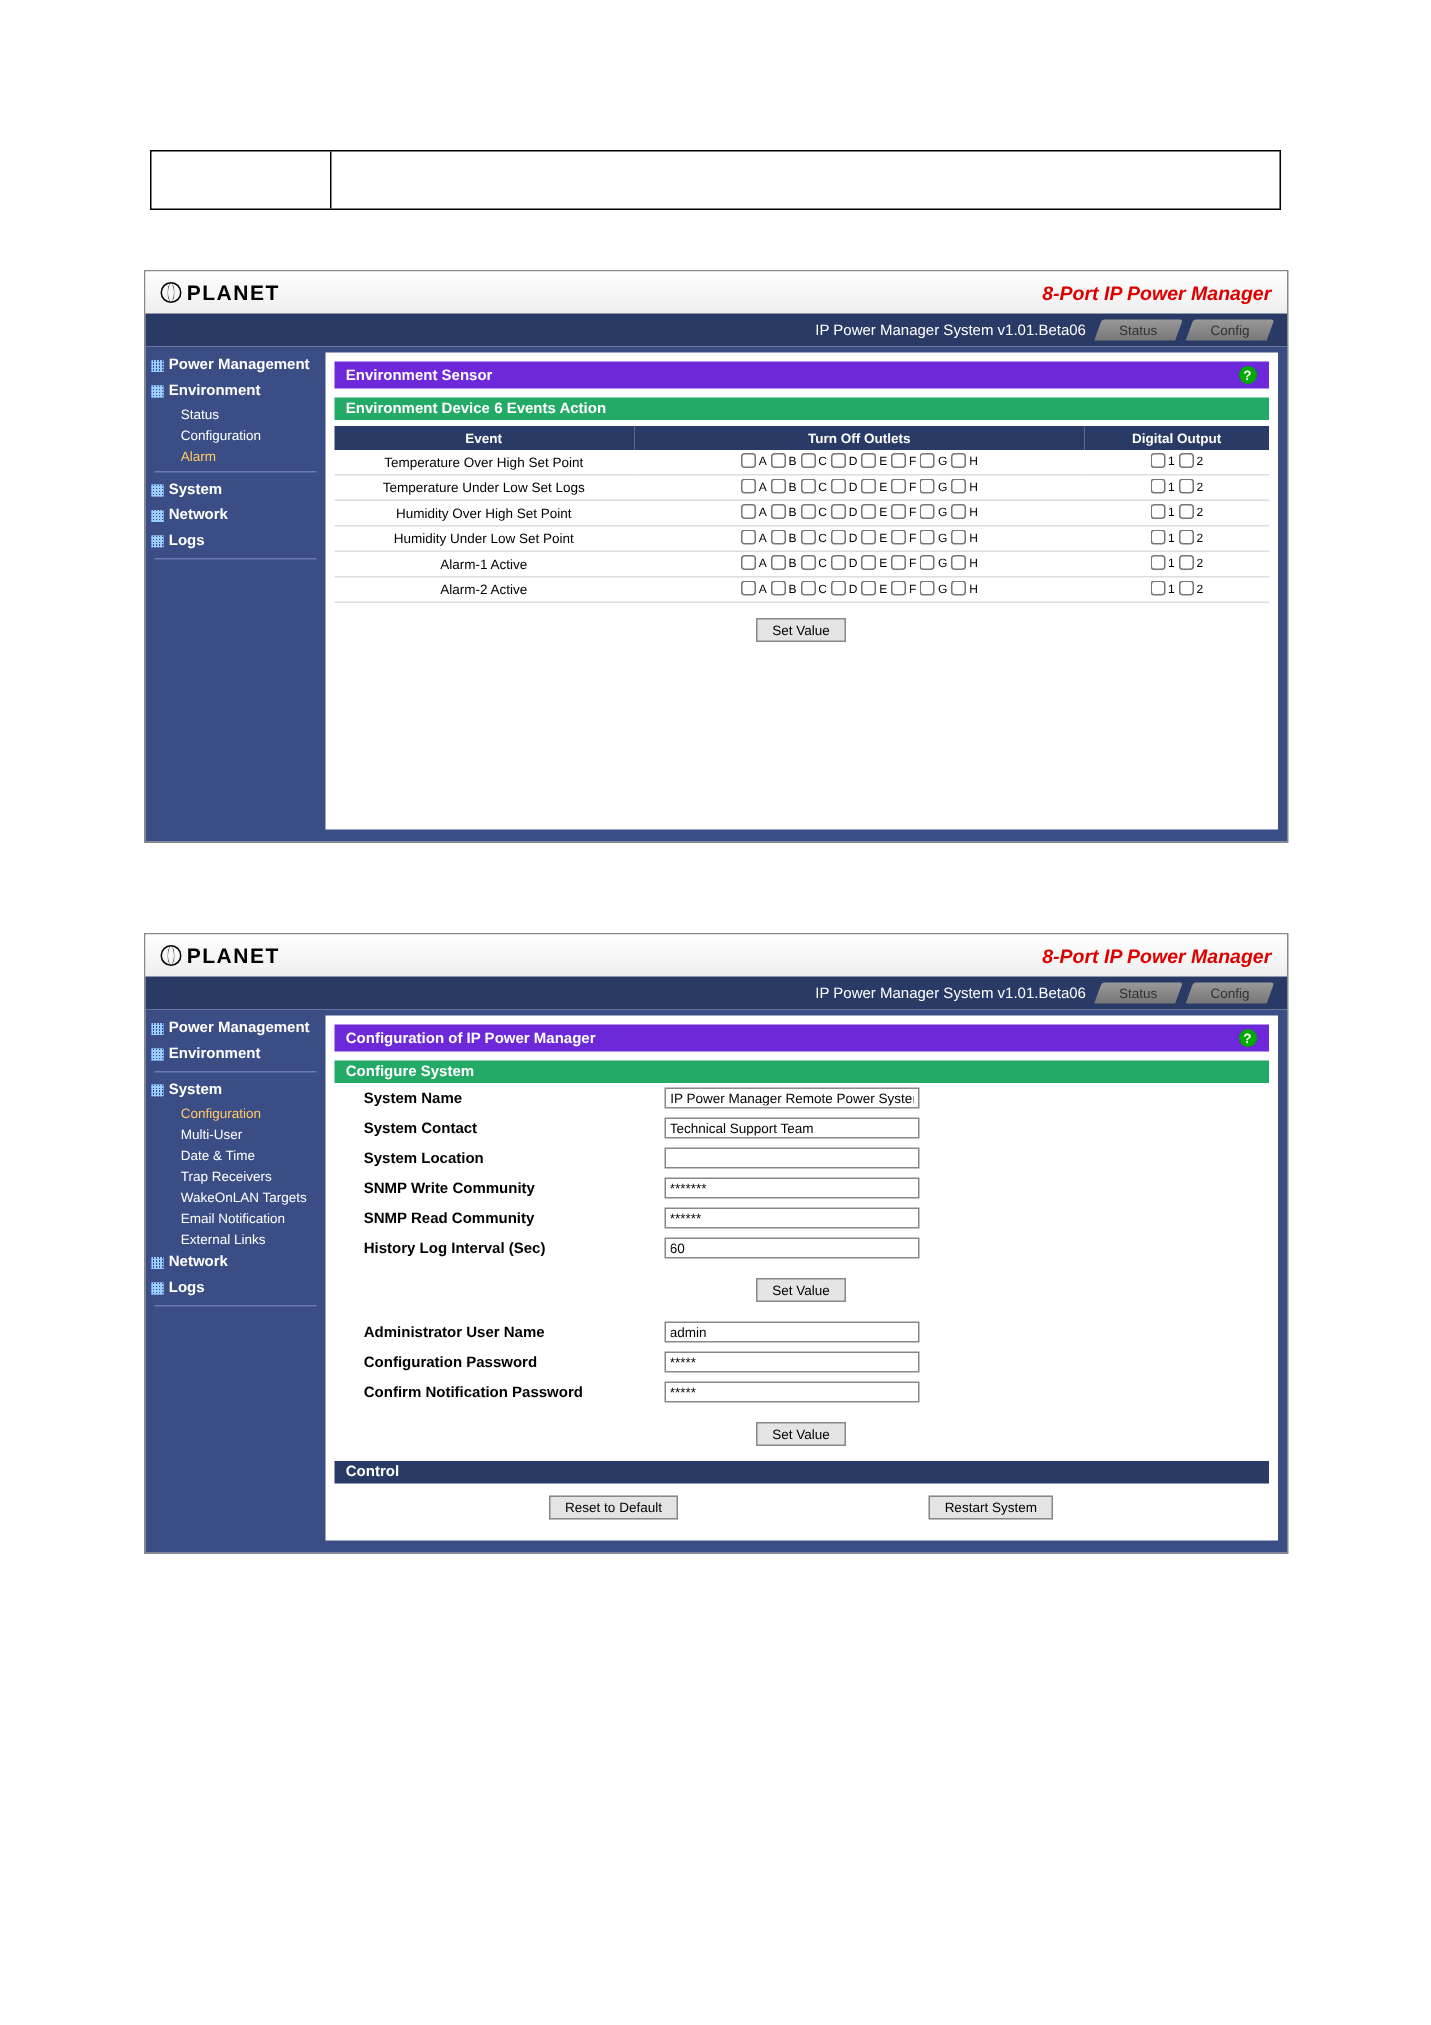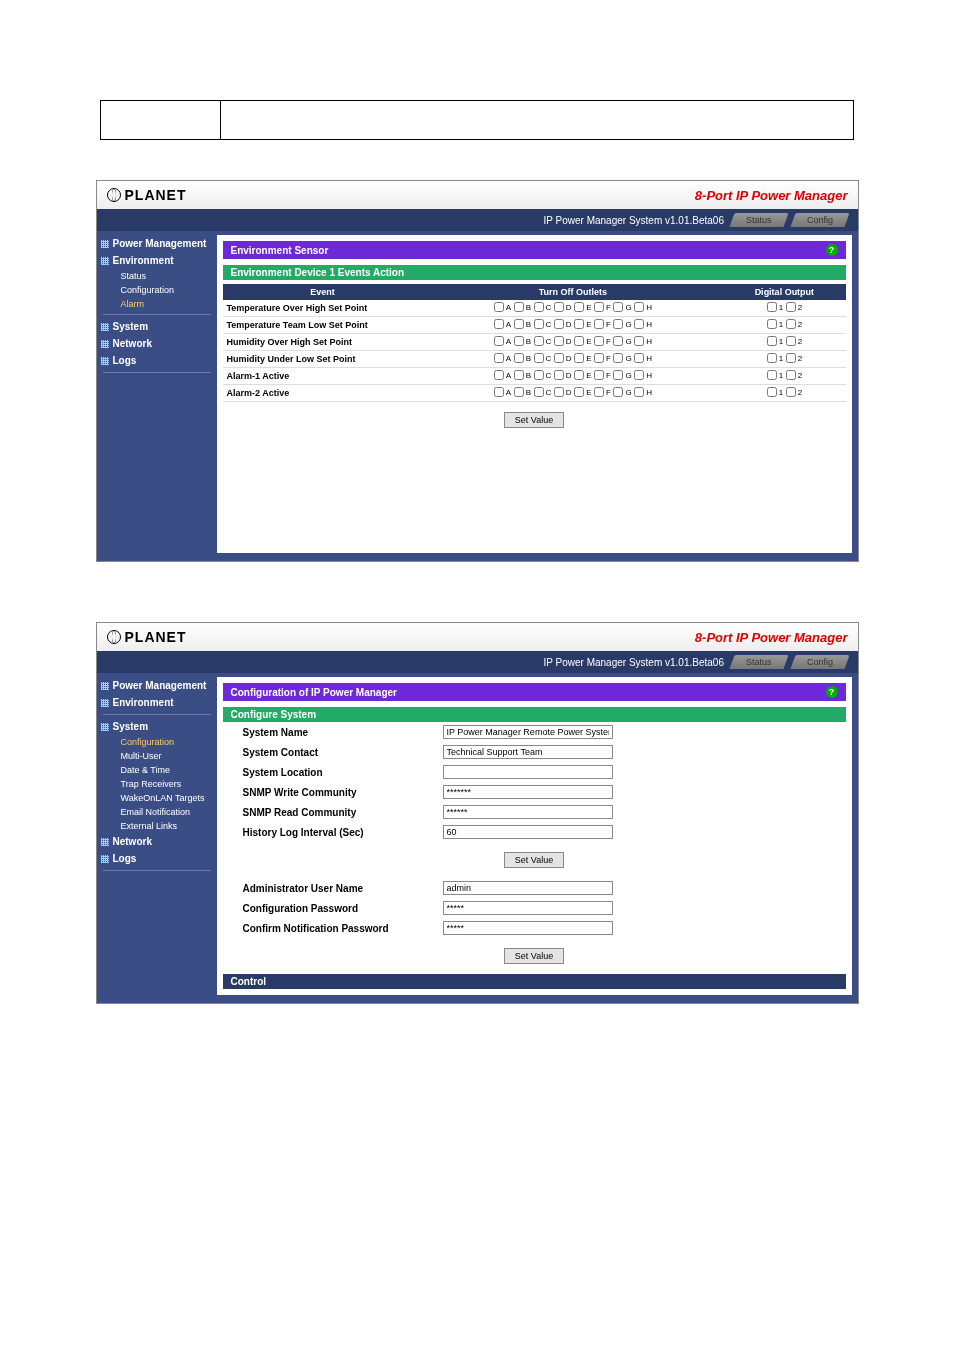--- a/index.html
+++ b/index.html
@@ -25,21 +25,21 @@
   .sub.w { color:#fff; }
   .divider { border-top:1px solid #6a7ab0; margin:3px 6px; }
   .main { flex:1; background:#fff; margin:4px 6px 8px 0; padding:6px; font-size:10px; }
   .pane-title { background:#6d28d9; color:#fff; font-weight:700; padding:3px 8px; display:flex; align-items:flex-end;}
   .help { width:12px;height:12px;background:#0a0;border-radius:50%;color:#fff;display:inline-flex;align-items:center;justify-content:center;font-size:9px;margin-left:auto;}
   .sect { background:#2a6; color:#fff; font-weight:700; padding:2px 8px; margin-top:6px; font-size:10px;}
   .sect.dk { background:#2a3a66; }
   table.ev { width:100%; border-collapse:collapse; margin-top:4px; }
   table.ev th { background:#2a3a66; color:#fff; font-size:9px; padding:3px 4px; font-weight:700;}
   table.ev td { font-size:9px; padding:2px 4px; text-align:center; border-bottom:1px solid #ddd;}
-  table.ev td.lab { font-weight:700; text-align:left; width:200px;}
+  table.ev td.lab { font-weight:400; text-align:center; width:200px;}
   .cb { display:inline-flex; align-items:center; gap:2px; font-size:8px;}
   .cb input { width:10px; height:10px;}
   .btn { font-size:9px; padding:2px 10px; margin:10px auto; display:block; background:#e4e4e4; border:1px solid #888;}
   .btns { display:flex; justify-content:space-around; padding:8px 60px;}
   .fr { display:flex; padding:3px 0 3px 20px; align-items:center;}
   .fr .fl { width:200px; font-size:10px; font-weight:700;}
   .fr input { font-size:9px; padding:1px 3px; width:170px; border:1px solid #888; background:#fff;}
 </style>
 </head>
 <body>
@@ -73,21 +73,21 @@
       <div class="grp">System</div>
       <div class="grp">Network</div>
       <div class="grp">Logs</div>
       <div class="divider"></div>
     </div>
     <div class="main">
       <div class="pane-title">
         <span>Environment Sensor</span>
         <span class="help">?</span>
       </div>
-      <div class="sect">Environment Device 1 Events Action</div>
+      <div class="sect">Environment Device 6 Events Action</div>
       <table class="ev">
         <thead>
             <tr>
           <th>Event</th>
           <th>Turn Off Outlets</th>
           <th>Digital Output</th>
         </tr>
           </thead>
         <tbody id="evbody">
             <tr>
@@ -119,21 +119,21 @@
                 </label> </td>
               <td><label class="cb">
                   <input type="checkbox" style="">
                   <span>1</span>
                 </label>  <label class="cb">
                   <input type="checkbox" style="">
                   <span>2</span>
                 </label>  </td>
             </tr>
             <tr>
-              <td class="lab">Temperature Team Low Set Point</td>
+              <td class="lab">Temperature Under Low Set Logs</td>
               <td><label class="cb">
                   <input type="checkbox" style="">
                   <span>A</span>
                 </label> <label class="cb">
                   <input type="checkbox" style="">
                   <span>B</span>
                 </label> <label class="cb">
                   <input type="checkbox" style="">
                   <span>C</span>
                 </label> <label class="cb">
@@ -379,15 +379,19 @@
             <div class="fl">Configuration Password</div>
             <input value="*****" style="">
           </div>
           <div class="fr">
             <div class="fl">Confirm Notification Password</div>
             <input value="*****" style="">
           </div>
         </div>
       <button class="btn">Set Value</button>
       <div class="sect dk">Control</div>
+      <div class="btns">
+        <button class="btn" style="margin:0">Reset to Default</button>
+        <button class="btn" style="margin:0">Restart System</button>
+      </div>
     </div>
   </div>
 </div>
 
 </body></html>

